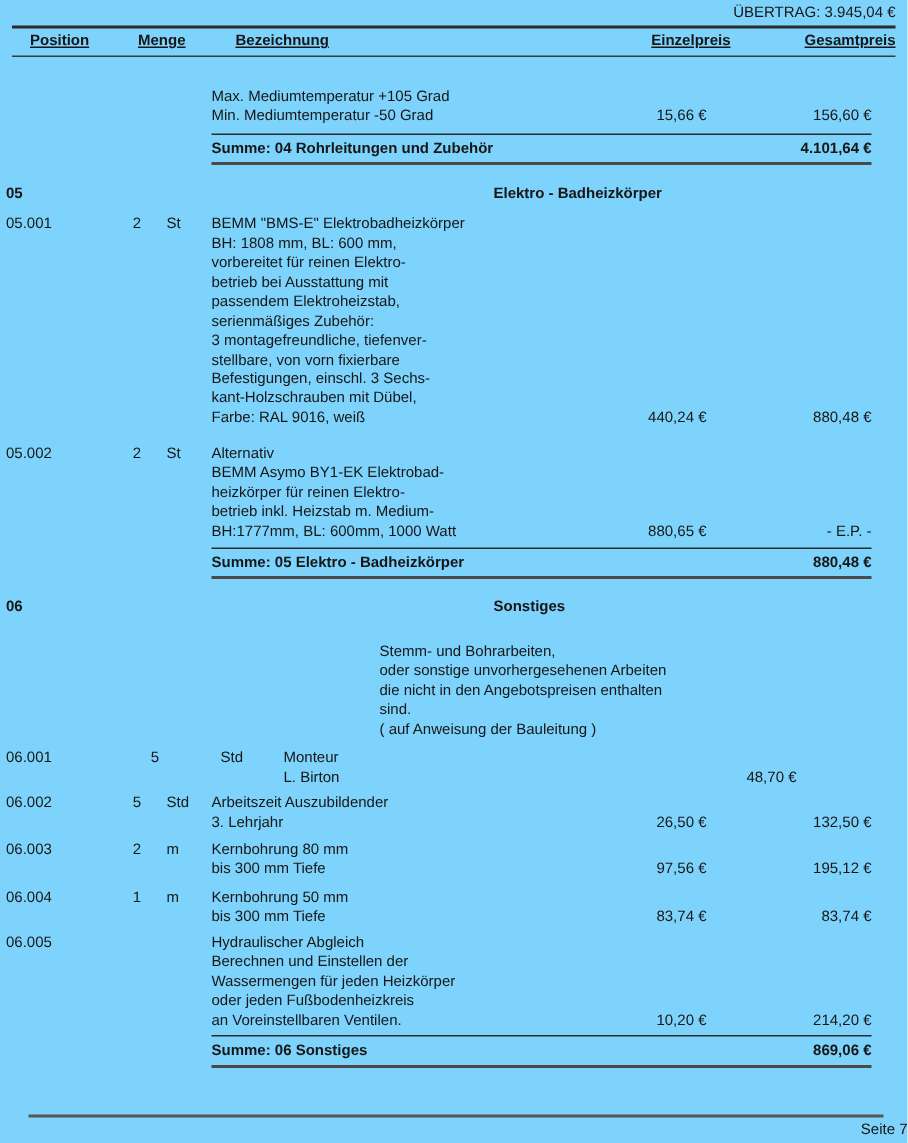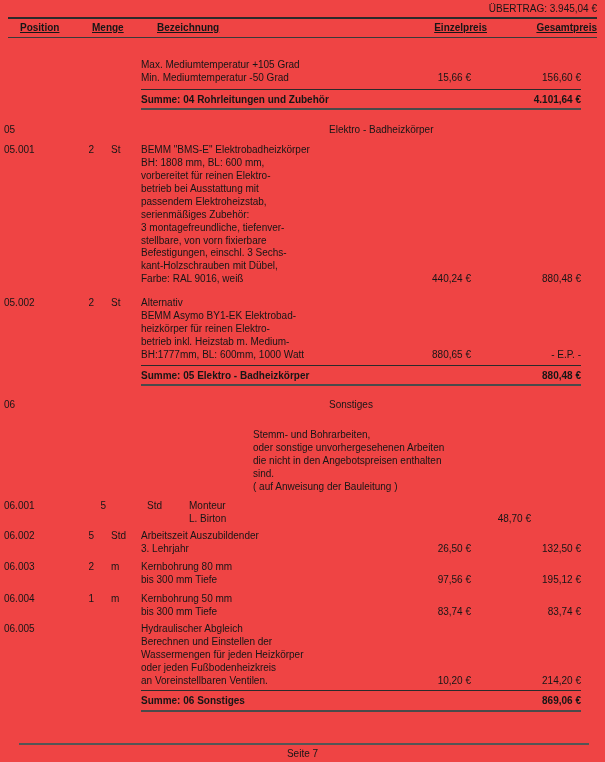--- a/index.html
+++ b/index.html
@@ -1,39 +1,39 @@
 <!DOCTYPE html>
 <html><head>
 <meta charset="utf-8">
 <style>
   html,body { margin:0; padding:0; background:#ffffff; }
   .page {
-    position:relative; width:605px; height:762px; background:#ef4444;
+    position:relative; width:605px; height:762px; background:#7dd3fc;
     font-family:"Liberation Sans", sans-serif; font-size:10px; color:#161616;
     overflow:hidden;
   }
   .uebertrag { text-align:right; padding:3px 8px 0 0; line-height:12px; }
   .head-wrap { margin:2px 8px 0 8px; border-top:2px solid #2b2b2b; border-bottom:1px solid #3a3a3a; }
   .col-headers {
     display:grid; grid-template-columns:12px 72px 65px 253px 77px 110px;
     font-weight:bold; padding:3px 0 4px 0; line-height:11px;text-decoration:underline;
   }
   .right { text-align:right; }
   .content { margin-left:4px; margin-right:8px; width:577px; }
   .grid-row { display:grid; grid-template-columns:72px 18px 17px 30px 253px 77px 110px; line-height:12.9px; }
-  .grid-row.bold { font-weight:normal;gap:47px; }
+  .grid-row.bold { font-weight:bold;gap:47px; }
   .qty { text-align:right; }
   .price { text-align:right; align-self:end; }
   .summary-row {
     margin-left:137px; display:flex; justify-content:space-between;
     font-weight:bold; line-height:13px; padding:3px 0 2.5px 0;
     border-top:1.5px solid #2b2b2b; border-bottom:2.5px solid #4a4a4a;
   }
   .footer-rule { position:absolute; left:19px; top:743px; width:570px; border-top:2px solid #555555; }
-  .footer-text { position:absolute; top:748px; left:0; width:605px; text-align:center; line-height:12px; }
+  .footer-text { position:absolute; top:748px; left:0; width:605px; text-align:right; line-height:12px; }
 </style>
 </head>
 <body>
 
 <div class="page">
 
   <div class="uebertrag">ÜBERTRAG: 3.945,04 €</div>
 
   <div class="head-wrap">
     <div class="col-headers">

